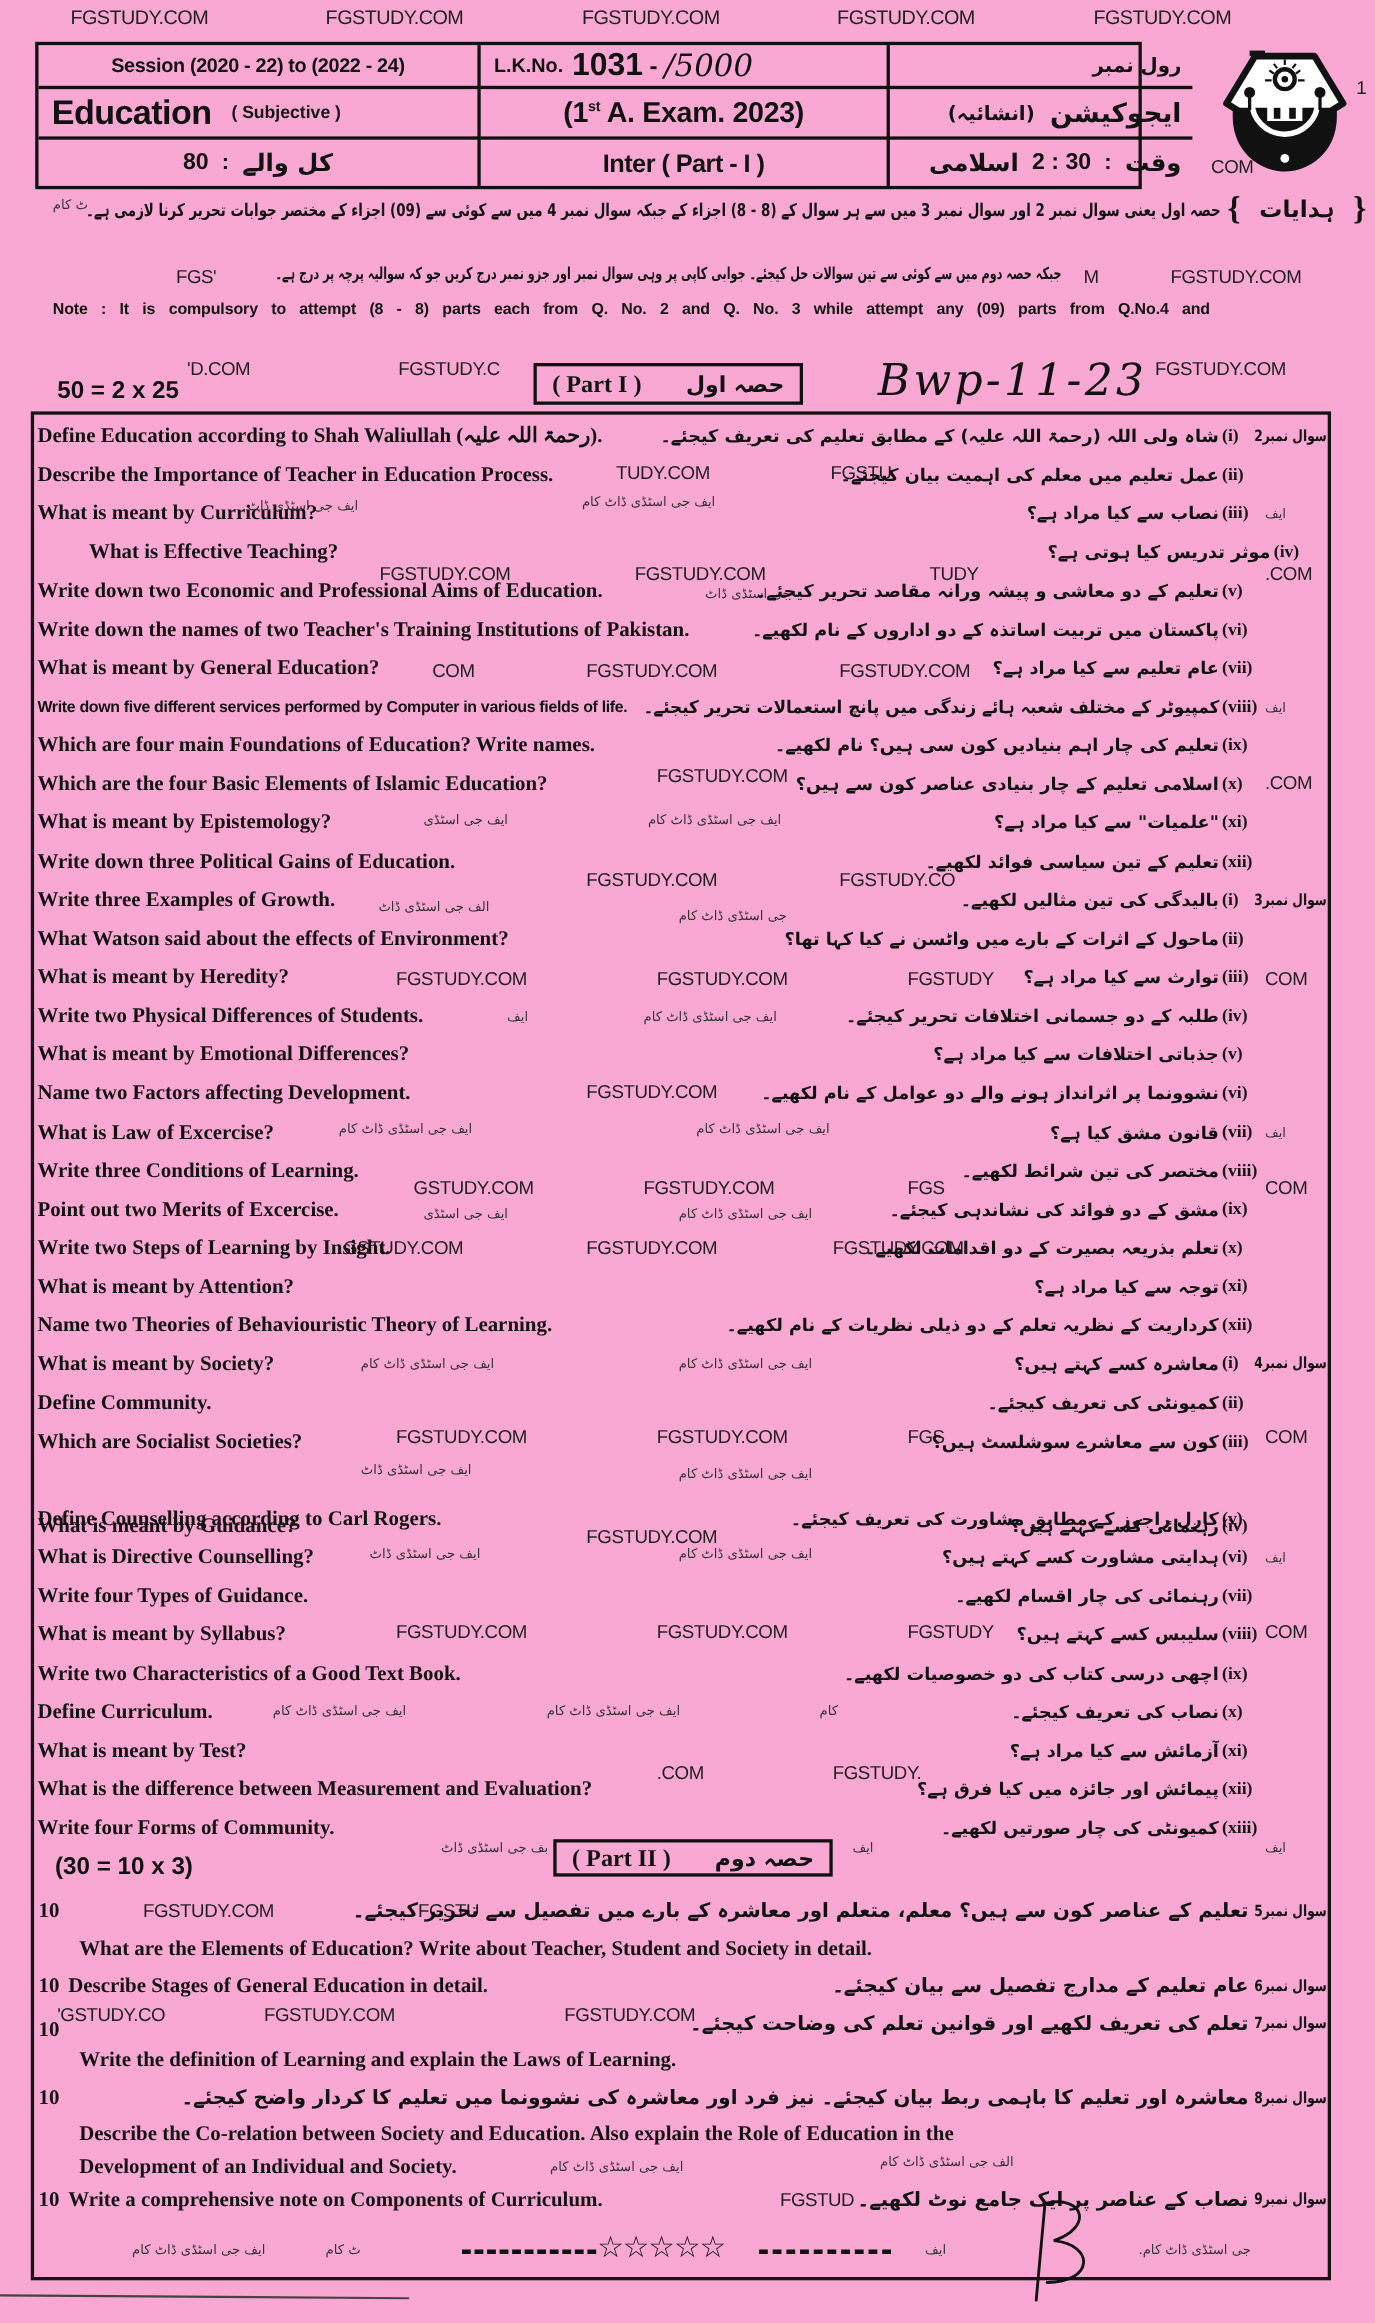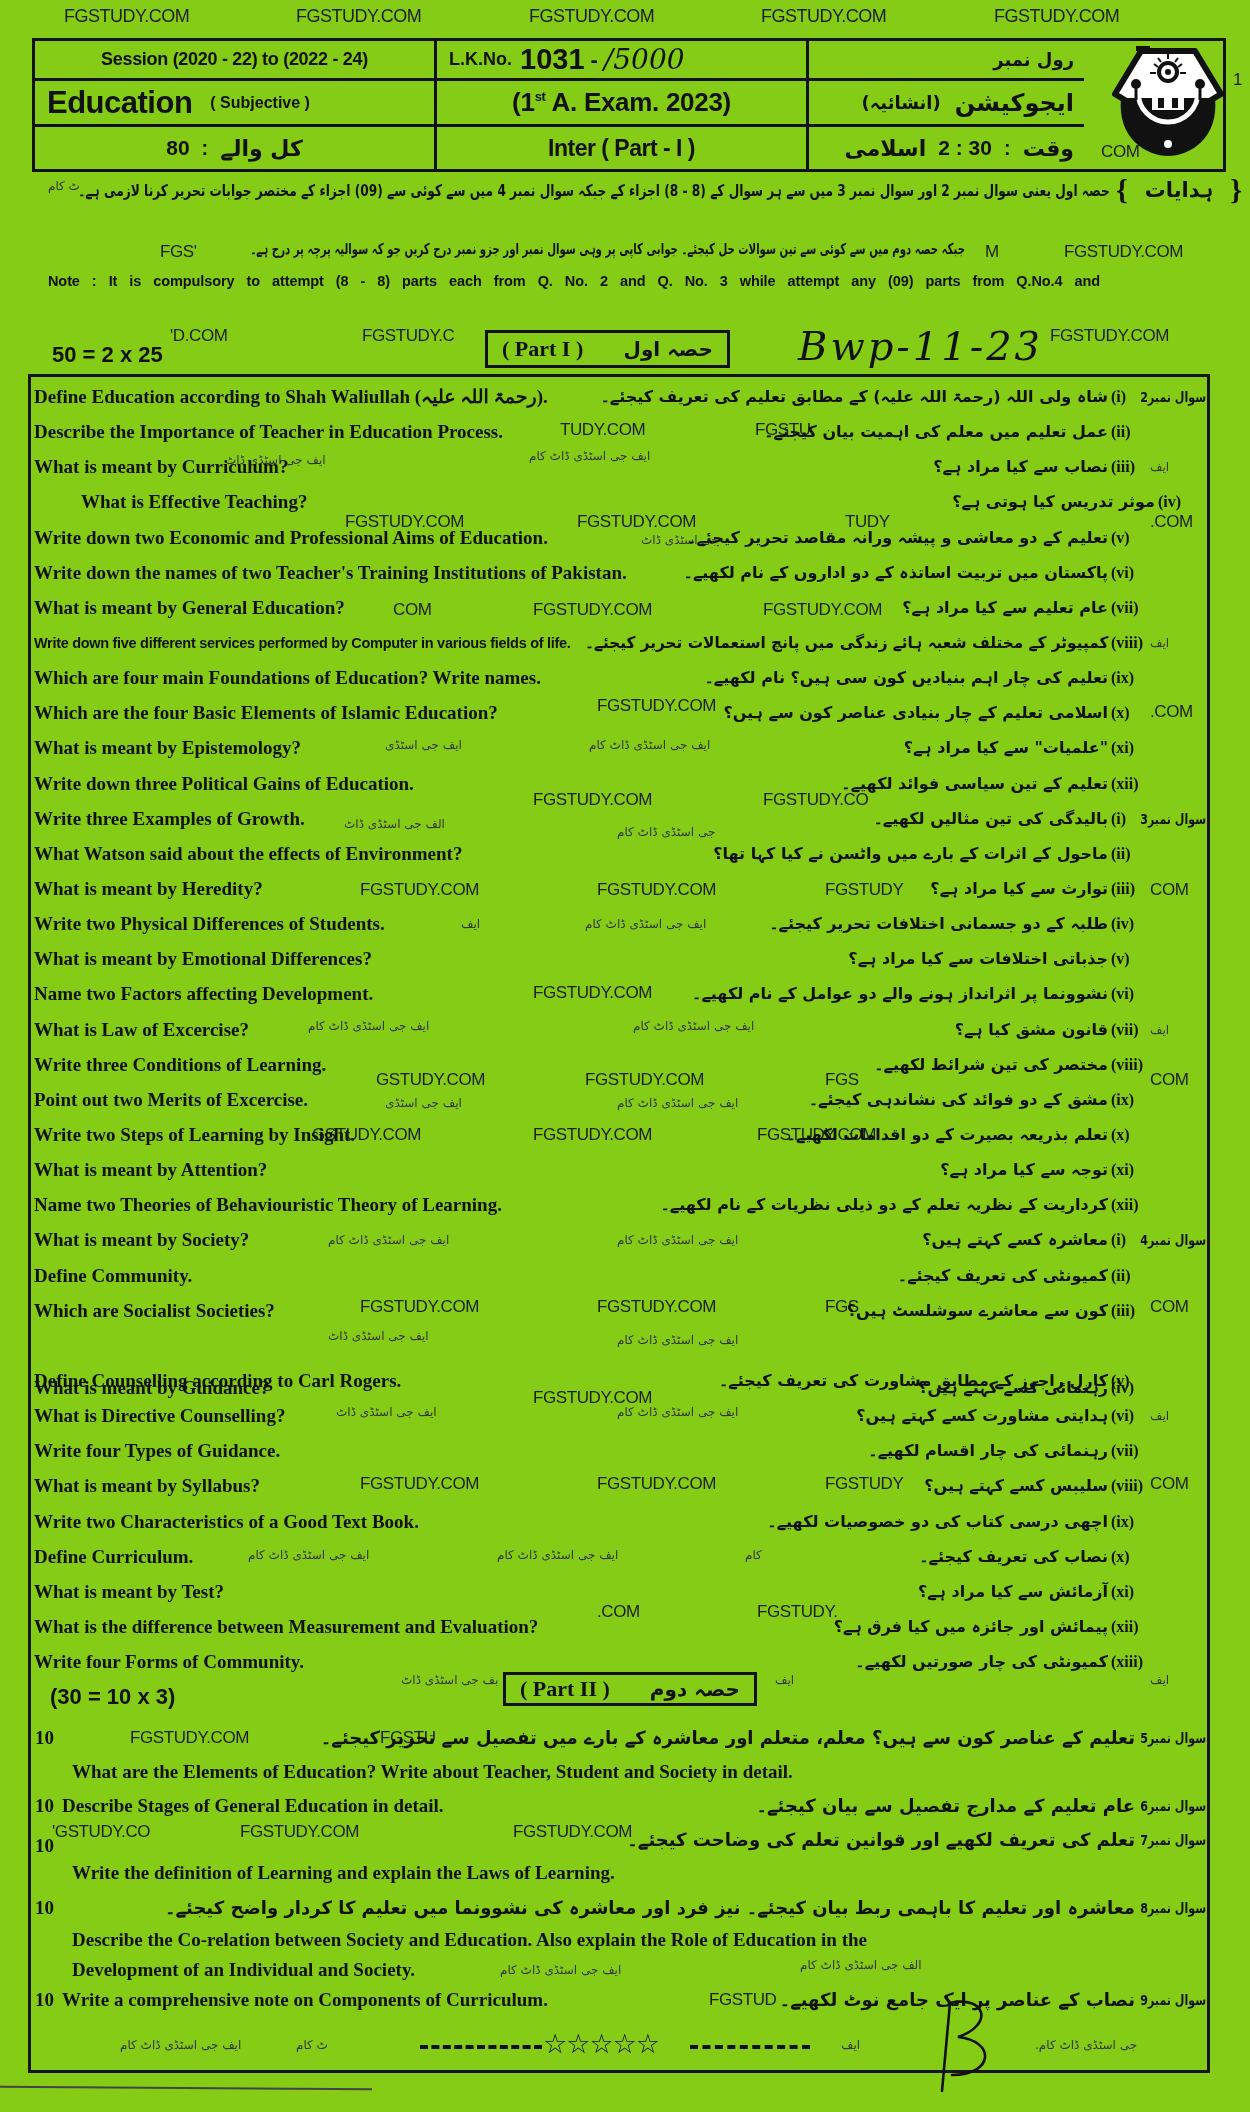--- a/index.html
+++ b/index.html
@@ -1,25 +1,25 @@
 <!DOCTYPE html>
 <html><head>
 <meta charset="utf-8">
 <style>
 *{box-sizing:border-box;}
 html,body{margin:0;padding:0;background:#fff;}
-.page{position:relative;width:1250px;height:2112px;background:#84cc16;overflow:hidden;color:#111;font-family:"Liberation Sans",sans-serif;}
+.page{position:relative;width:1250px;height:2112px;background:#f9a8d4;overflow:hidden;color:#111;font-family:"Liberation Sans",sans-serif;}
 .wm{position:absolute;font-family:"Liberation Sans",sans-serif;font-size:17px;letter-spacing:-0.4px;color:#1e1e1e;white-space:nowrap;line-height:18px;}
 .wm.top{font-size:18px;letter-spacing:-0.5px;}
 .wmu{position:absolute;font-family:"DejaVu Sans",sans-serif;font-size:12px;color:#333;white-space:nowrap;line-height:16px;direction:rtl;}
 .urdu{font-family:"DejaVu Sans",sans-serif;direction:rtl;unicode-bidi:isolate;}
 .ltr{direction:ltr;unicode-bidi:isolate;}
 
 
-.hdr{position:absolute;left:32px;top:38px;width:1194px;height:134px;border:3px solid #111;display:grid;grid-template-columns:402px 372px 275px;grid-template-rows:40px 46px 42px;}
+.hdr{position:absolute;left:32px;top:38px;width:1006px;height:134px;border:3px solid #111;display:grid;grid-template-columns:402px 372px 275px;grid-template-rows:40px 46px 42px;}
 .cell{border-right:3px solid #111;border-bottom:3px solid #111;display:flex;align-items:center;white-space:nowrap;overflow:hidden;font-weight:bold;}
 .cell.lc{border-right:none;}
 .cell.lr{border-bottom:none;}
 .c-center{justify-content:center;}
 .c-left{justify-content:flex-start;padding-left:12px;}
 .c-rtl{direction:rtl;justify-content:flex-start;padding-right:10px;}
 .session{font-size:18px;letter-spacing:-0.3px;}
 .lk-label{font-size:18px;}
 .lk-num{font-size:29px;margin-left:8px;}
 .lk-sep{font-size:22px;margin:0 6px;}

